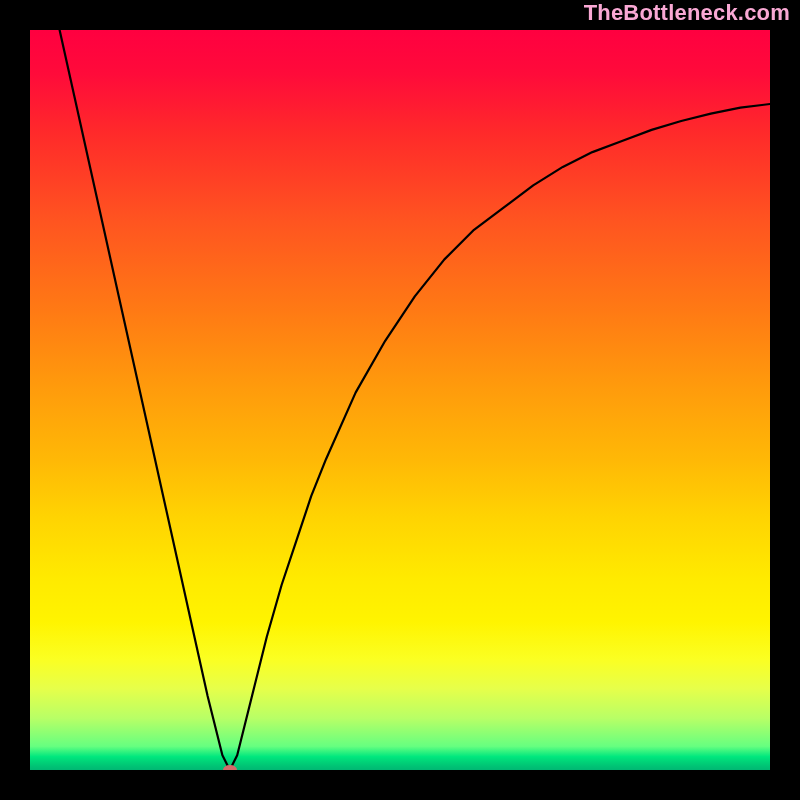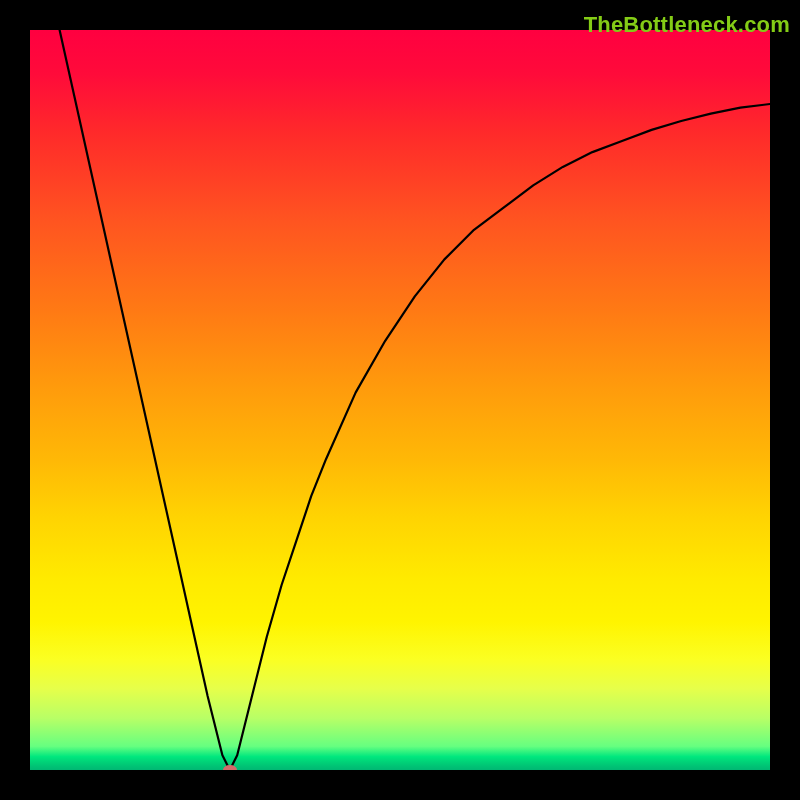--- a/index.html
+++ b/index.html
@@ -12,23 +12,23 @@
     font-family: Arial, Helvetica, sans-serif;
   }
   .frame {
     position: relative;
     width: 800px;
     height: 800px;
     background: #000;
   }
   .watermark {
     position: absolute;
-    top: 12px;
+    top: 0;
     right: 10px;
-    color: #84cc16;
+    color: #f9a8d4;
     font-size: 22px;
     font-weight: 600;
     letter-spacing: 0.2px;
     z-index: 5;
   }
   .plot-area {
     position: absolute;
     left: 30px;
     top: 30px;
     width: 740px;

